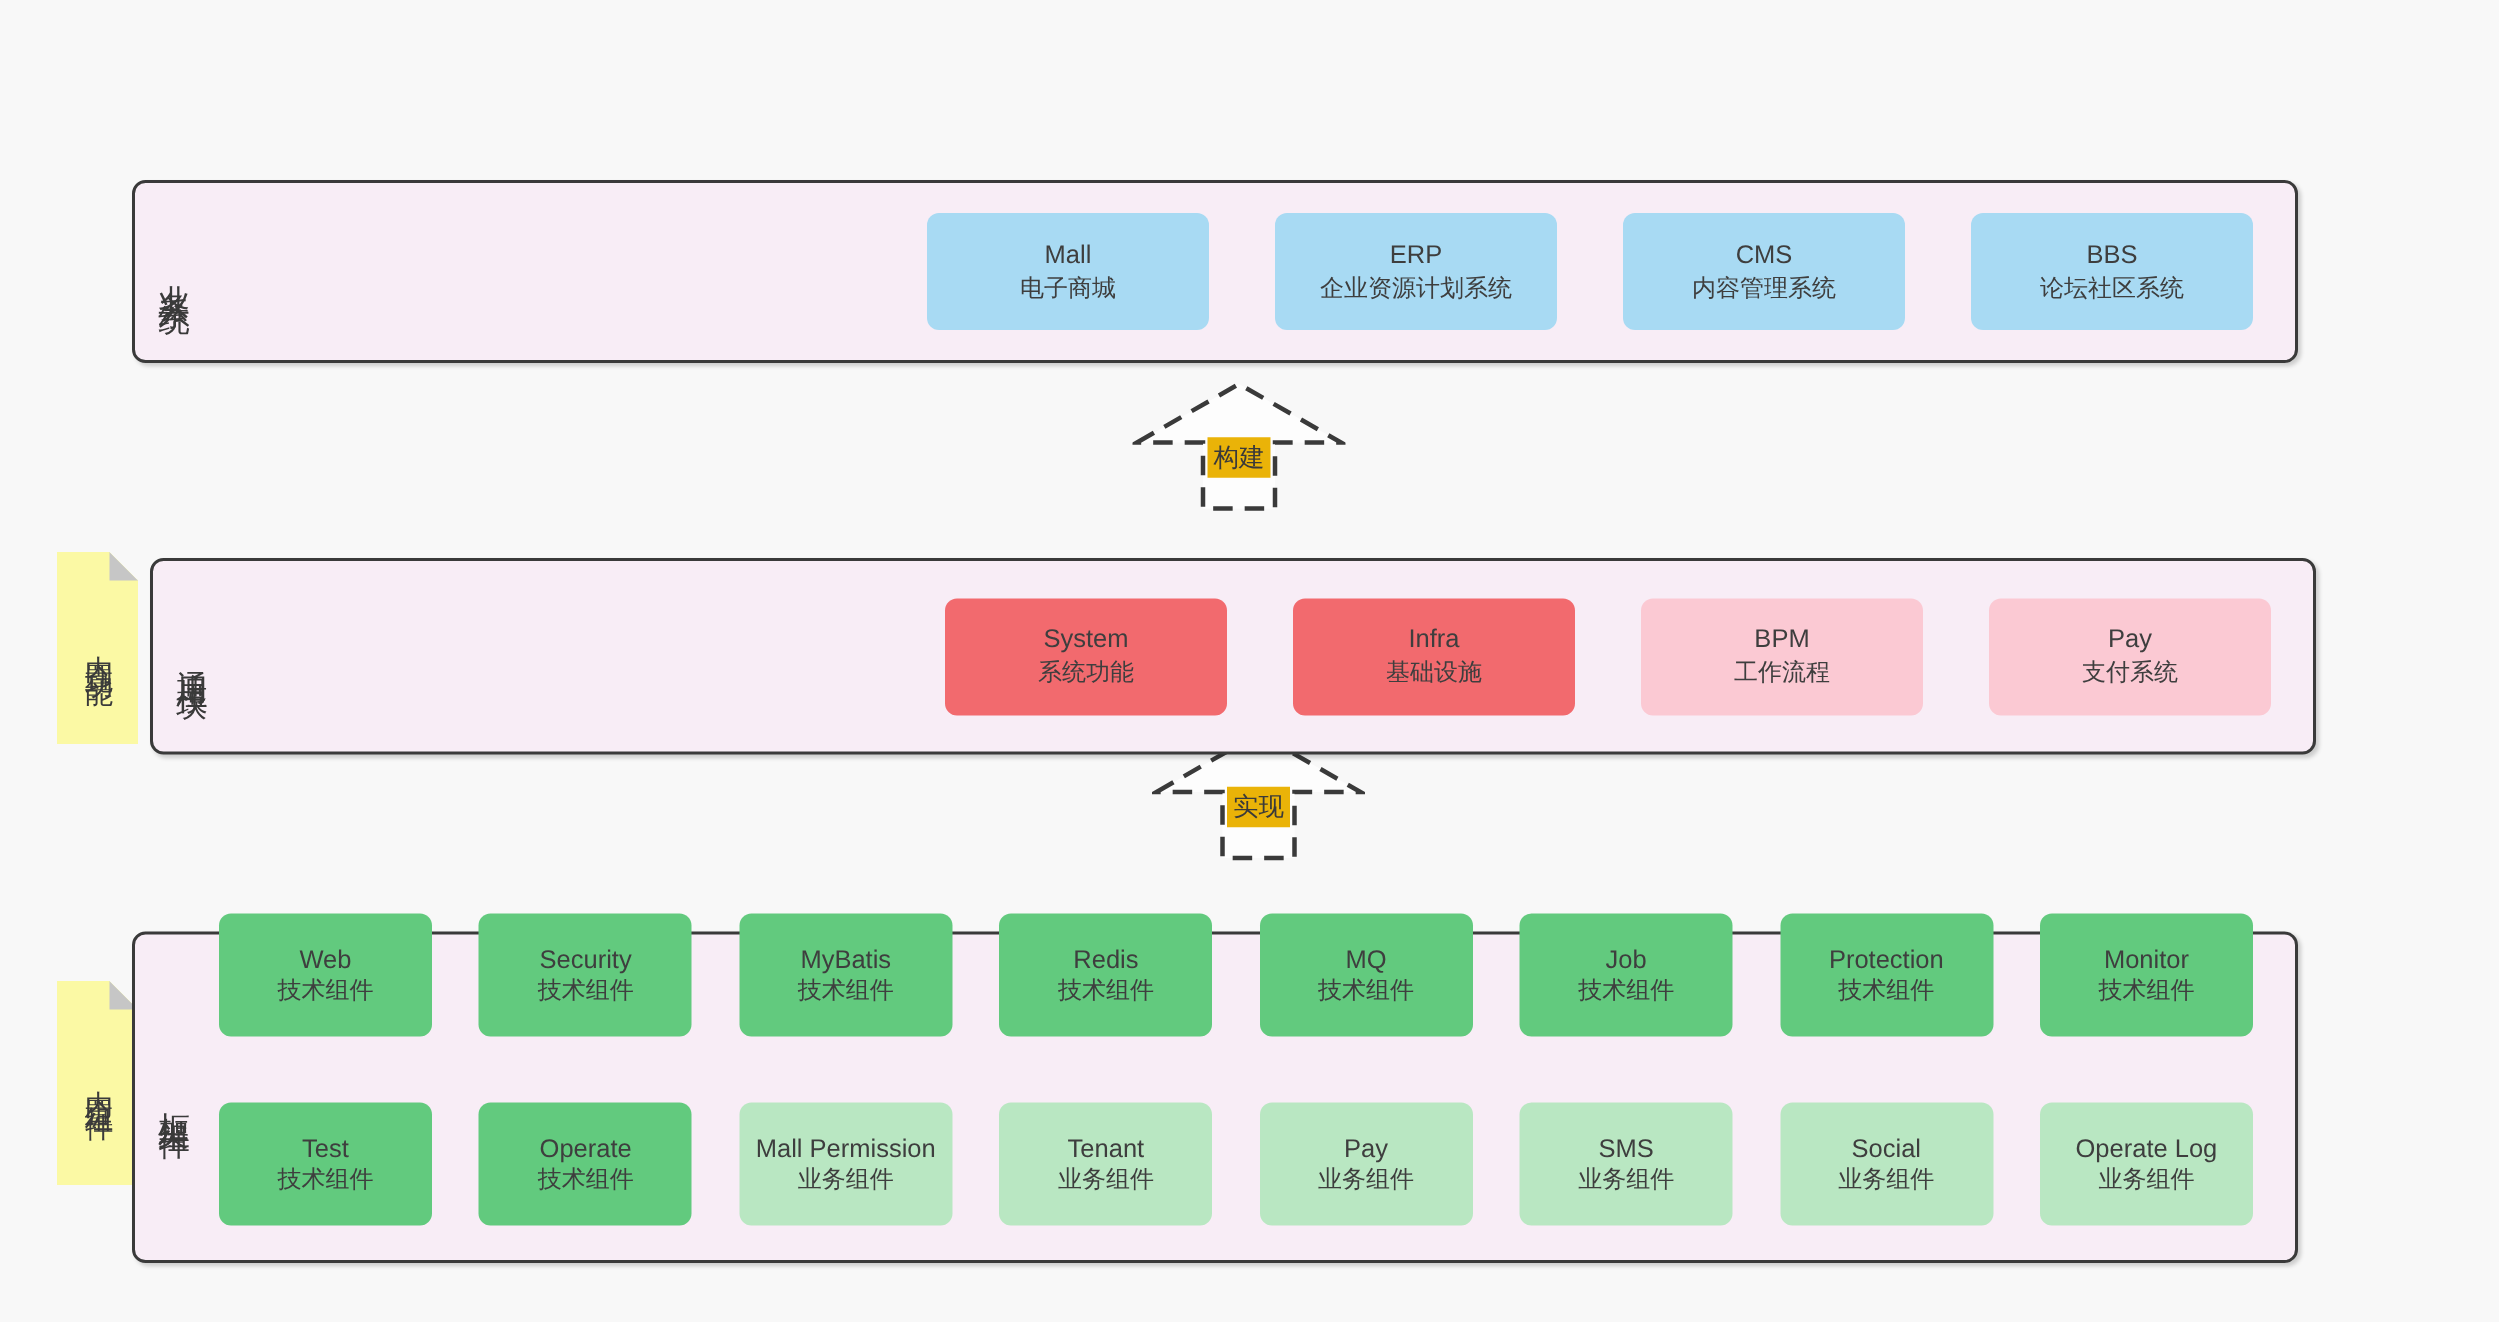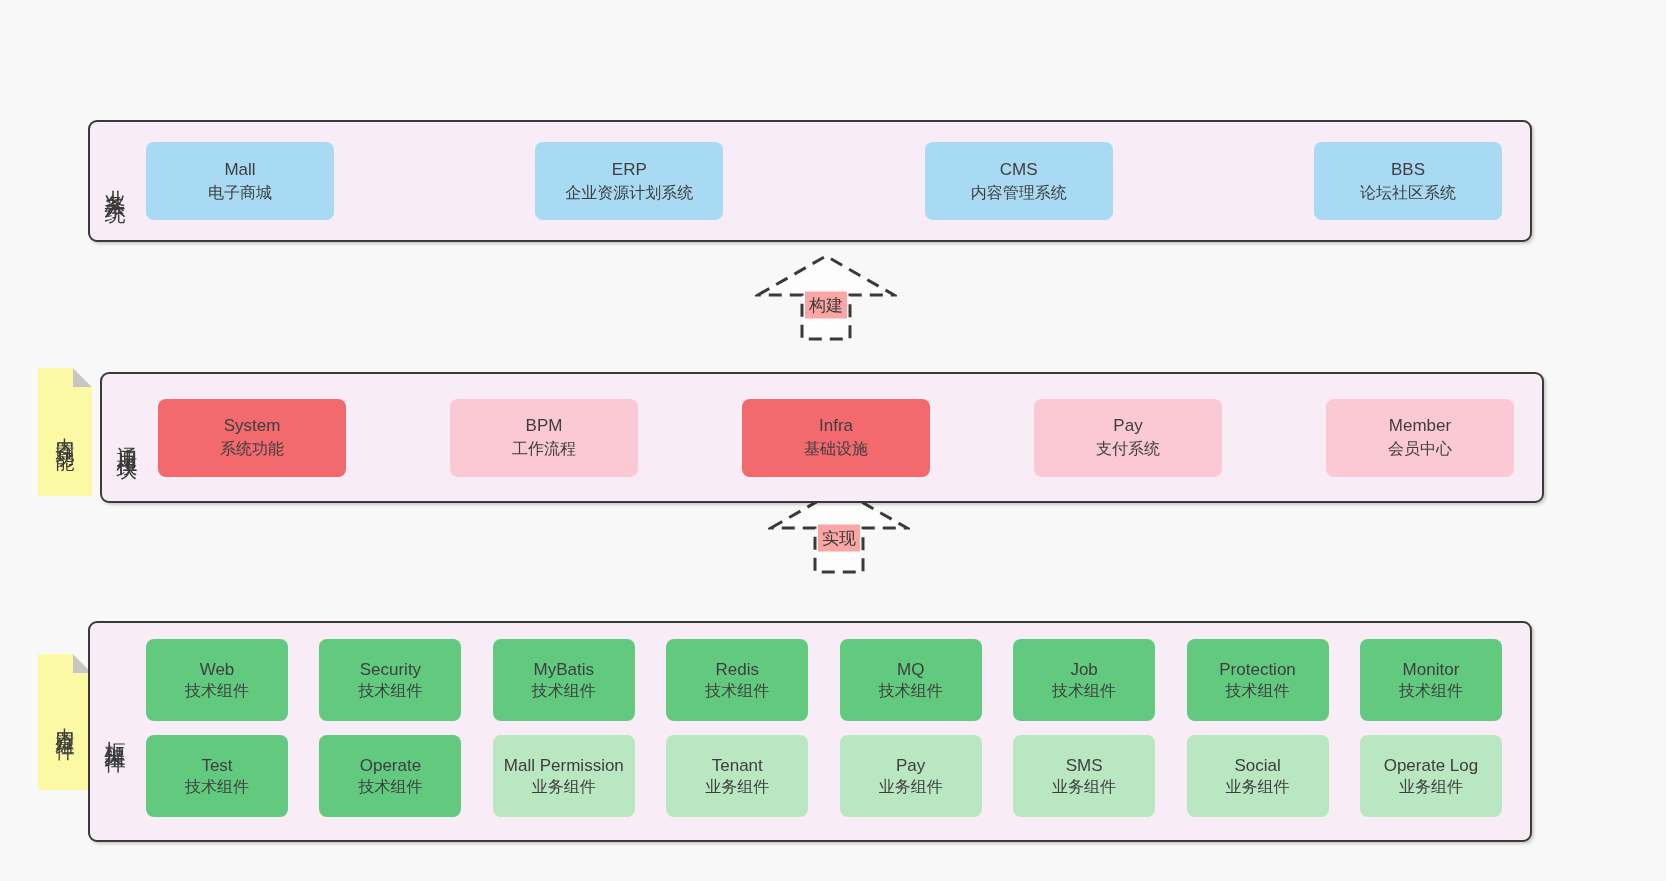--- a/index.html
+++ b/index.html
@@ -33,22 +33,23 @@
     width:50px;
     display:flex;align-items:center;justify-content:center;
     writing-mode:vertical-rl;
     text-orientation:upright;
     font-size:21px;
     letter-spacing:4px;
     color:#3a3a3a;
   }
   .band-content{
     flex:1;
-    display:flex;align-items:center;justify-content:space-between;
+    display:flex;align-items:center;justify-content:flex-end;
     padding:0 28px 0 6px;
+    gap:44px;
   }
   .band3 .band-content{
     flex-direction:column;
     align-items:stretch;
     padding:16px 28px 23px 6px;
   }
   .brow{
     display:flex;align-items:center;justify-content:space-between;
   }
 
@@ -74,21 +75,21 @@
   
   .arrow{
     position:absolute;width:142px;height:90px;z-index:1;
   }
   .arrow1{left:755px;top:253px;}
   .arrow2{left:768px;top:486px;}
   .arrow svg{display:block;}
   .arrow-label{
     position:absolute;left:50%;top:52px;
     transform:translate(-50%,-50%);
-    background:#fca5a5;
+    background:#eab308;
     padding:2px 4px;
     font-size:17px;
     color:#3a3a3a;
     white-space:nowrap;
   }
 
   
   .sticky{
     position:absolute;left:38px;width:54px;
     background:#fbf9a4;
@@ -152,35 +153,31 @@
     <span class="fold"></span>
   </div>
 
   <div class="band band2">
     <div class="band-label">通用模块</div>
     <div class="band-content">
       <div class="box wide red">
         <div class="bname">System</div>
         <div class="bdesc">系统功能</div>
       </div>
+      <div class="box wide red">
+        <div class="bname">Infra</div>
+        <div class="bdesc">基础设施</div>
+      </div>
       <div class="box wide pink">
         <div class="bname">BPM</div>
         <div class="bdesc">工作流程</div>
       </div>
-      <div class="box wide red">
-        <div class="bname">Infra</div>
-        <div class="bdesc">基础设施</div>
-      </div>
       <div class="box wide pink">
         <div class="bname">Pay</div>
         <div class="bdesc">支付系统</div>
-      </div>
-      <div class="box wide pink">
-        <div class="bname">Member</div>
-        <div class="bdesc">会员中心</div>
       </div>
     </div>
   </div>
 
   <div class="arrow arrow2">
     <svg width="142" height="90" viewBox="0 0 142 90">
       <polygon points="3,42 71,3 139,42 95,42 95,86 47,86 47,42" fill="#fdfdfd" stroke="#3a3a3a" stroke-width="3" stroke-dasharray="13 8"></polygon>
     </svg>
     <span class="arrow-label">实现</span>
   </div>

